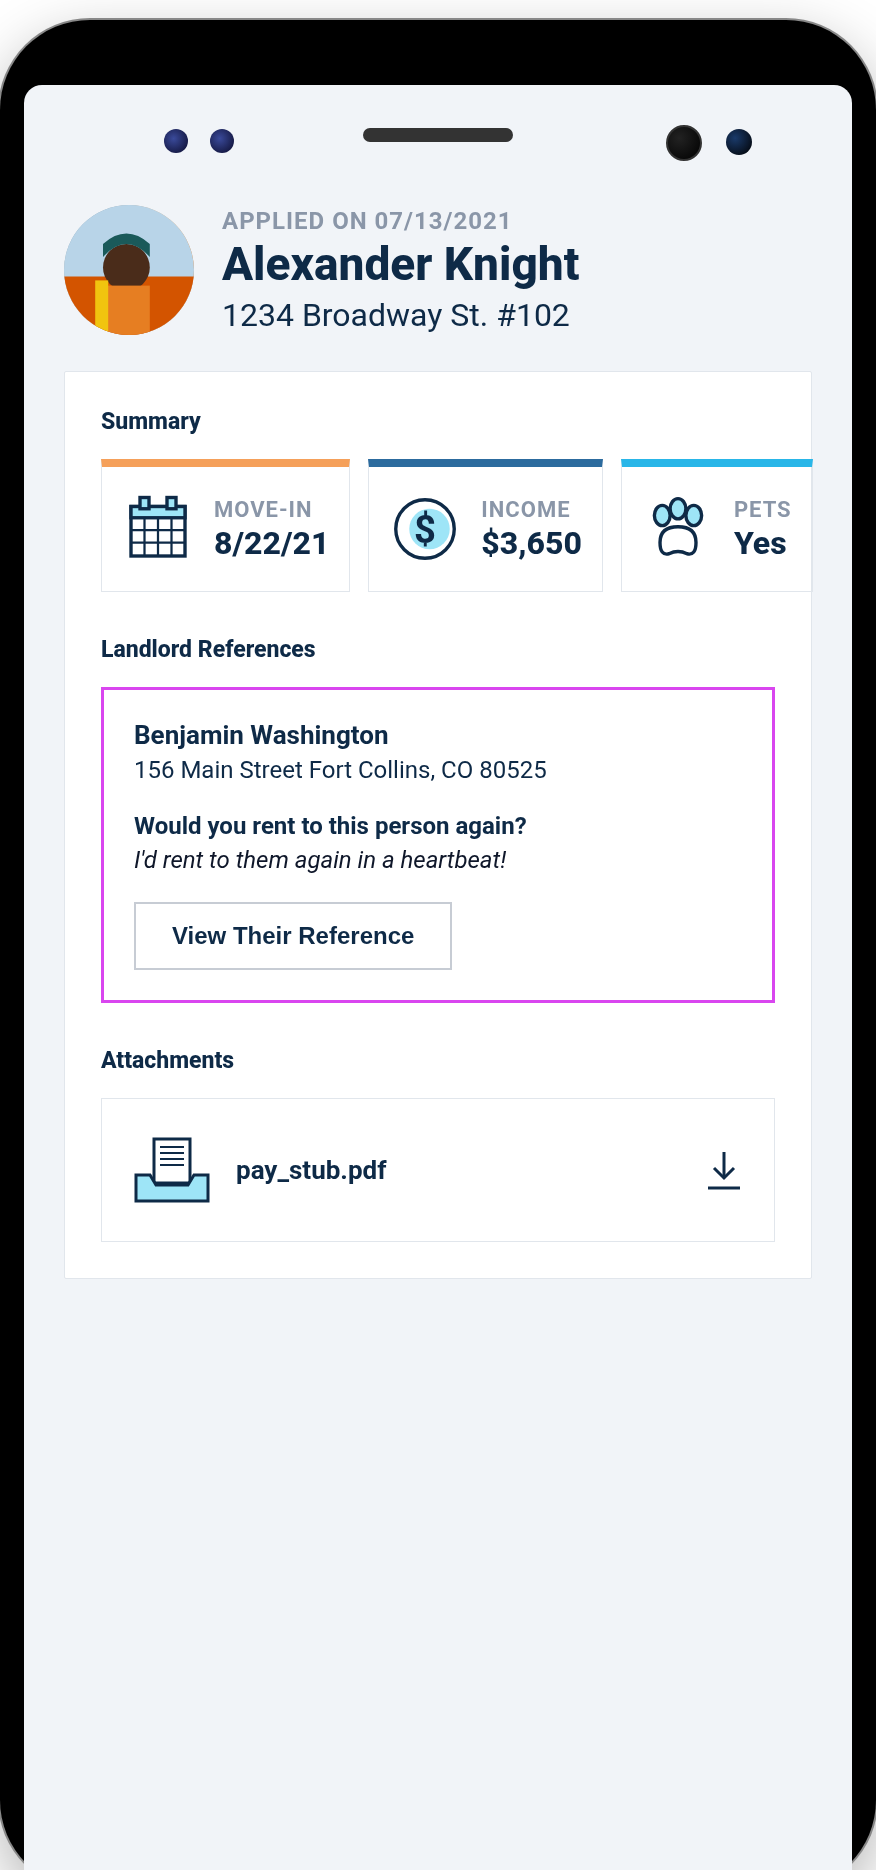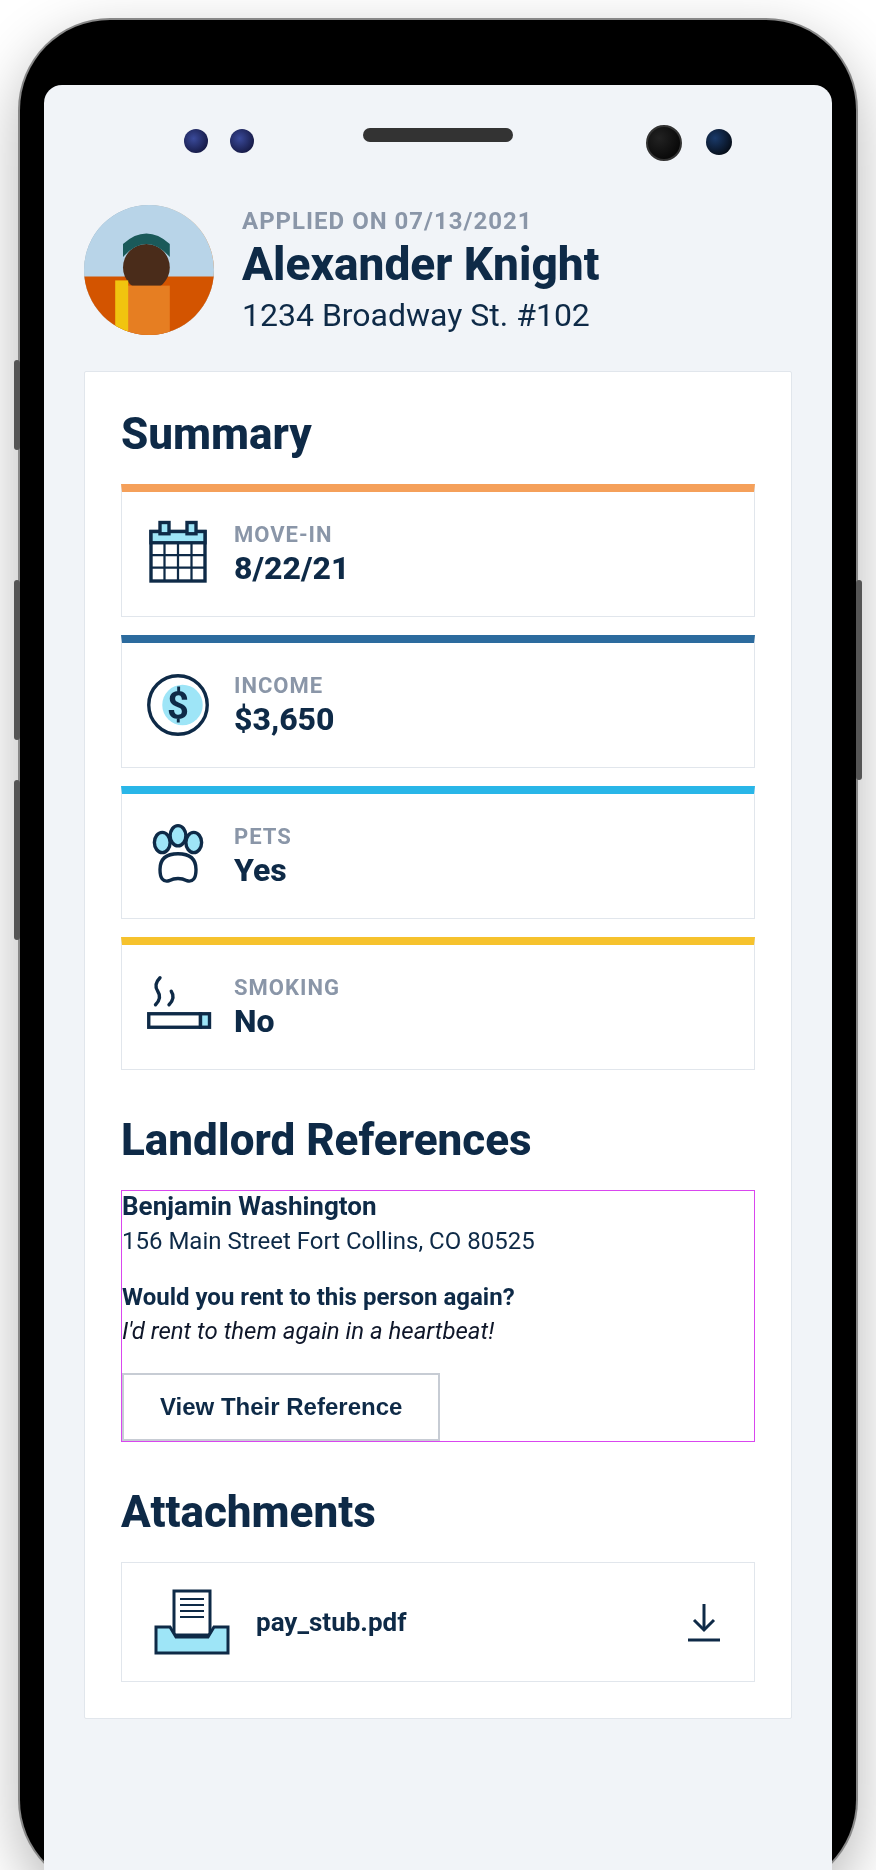--- a/index.html
+++ b/index.html
@@ -113,28 +113,28 @@
     color: #0e2a47;
     font-weight: 400;
   }
   .card {
     background: #fff;
     border: 1px solid #e1e6ec;
     border-radius: 2px;
     padding: 36px;
   }
   .section-title {
-    font-size: 44px;
+    font-size: 23px;
     font-weight: 800;
     color: #0e2a47;
     margin-bottom: 24px;
   }
   .summary-grid {
     display: grid;
-    grid-template-columns: 1fr;
+    grid-template-columns: 1fr 1fr 1fr;
     gap: 18px;
     margin-bottom: 44px;
   }
   .stat-card {
     border: 1px solid #e1e6ec;
     border-top: 8px solid;
     padding: 26px 20px 26px 20px;
     display: flex;
     align-items: center;
     gap: 20px;
@@ -155,21 +155,22 @@
     color: #8a96a8;
     letter-spacing: 1px;
     margin-bottom: 2px;
   }
   .stat-value {
     font-size: 32px;
     font-weight: 800;
     color: #0e2a47;
   }
   .ref-card {
-    border: 1px solid #d946ef;
+    border: 3px solid #d946ef;
+    padding: 30px;
   }
   .ref-name {
     font-size: 26px;
     font-weight: 700;
     color: #0e2a47;
     margin-bottom: 6px;
   }
   .ref-address {
     font-size: 24px;
     color: #0e2a47;
@@ -193,21 +194,21 @@
     color: #0e2a47;
     font-size: 24px;
     font-weight: 700;
     padding: 18px 36px;
     cursor: pointer;
   }
   .attachments-section { margin-top: 44px; }
   .attach-list { display: flex; flex-direction: column; gap: 20px; }
   .attach-item {
     border: 1px solid #e1e6ec;
-    padding: 24px 28px;
+    padding: 36px 28px;
     display: flex;
     align-items: center;
     gap: 26px;
   }
   .attach-icon {
     width: 80px;
     height: 70px;
     flex-shrink: 0;
   }
   .attach-name {
@@ -311,32 +312,20 @@
               <ellipse cx="32" cy="14" rx="7" ry="9" fill="#9ee5f7" stroke="#0e2a47" stroke-width="3"></ellipse>
               <ellipse cx="46" cy="20" rx="7" ry="9" fill="#9ee5f7" stroke="#0e2a47" stroke-width="3"></ellipse>
               <path d="M16 44 Q16 30 32 30 Q48 30 48 44 Q48 56 40 54 Q32 50 24 54 Q16 56 16 44 Z" fill="none" stroke="#0e2a47" stroke-width="3"></path>
             </svg>
             <div class="stat-text">
               <div class="stat-label">PETS</div>
               <div class="stat-value">Yes</div>
             </div>
           </div>
 
-          <div class="stat-card yellow">
-            <svg class="stat-icon" viewBox="0 0 64 64">
-              <rect x="6" y="38" width="46" height="12" fill="none" stroke="#0e2a47" stroke-width="3"></rect>
-              <rect x="52" y="38" width="8" height="12" fill="#9ee5f7" stroke="#0e2a47" stroke-width="3"></rect>
-              <path d="M12 30 Q18 24 14 18 Q10 12 16 6" fill="none" stroke="#0e2a47" stroke-width="3" stroke-linecap="round"></path>
-              <path d="M24 30 Q30 24 26 18" fill="none" stroke="#0e2a47" stroke-width="3" stroke-linecap="round"></path>
-            </svg>
-            <div class="stat-text">
-              <div class="stat-label">SMOKING</div>
-              <div class="stat-value">No</div>
-            </div>
-          </div>
         </div>
 
         <div class="section-title">Landlord References</div>
         <div class="ref-card">
           <div class="ref-name">Benjamin Washington</div>
           <div class="ref-address">156 Main Street Fort Collins, CO 80525</div>
           <div class="ref-question">Would you rent to this person again?</div>
           <div class="ref-answer">I'd rent to them again in a heartbeat!</div>
           <button class="ref-button">View Their Reference</button>
         </div>

